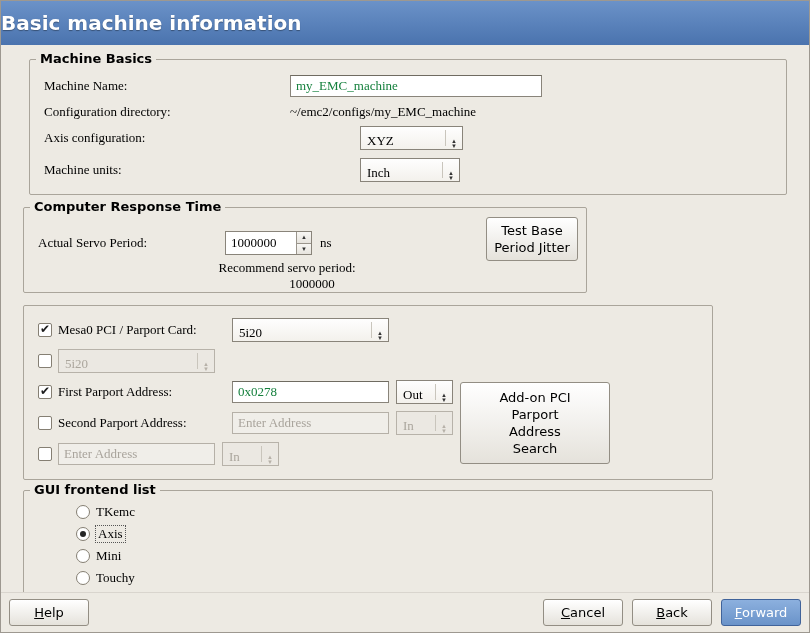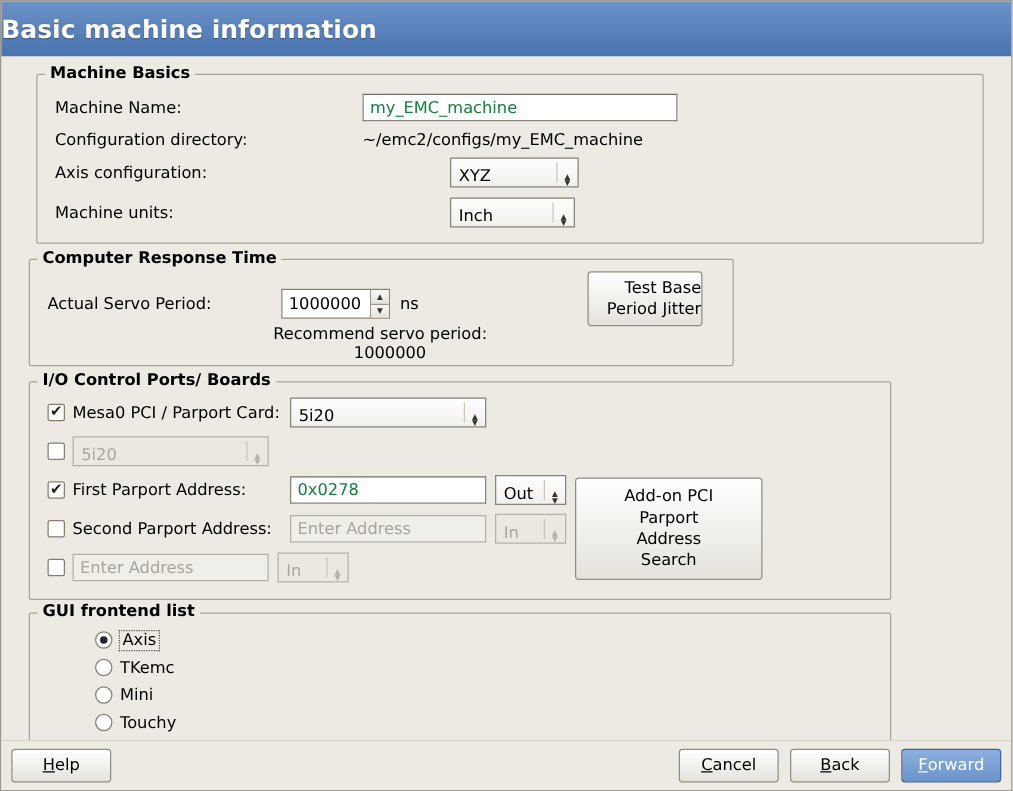--- a/index.html
+++ b/index.html
@@ -10,21 +10,21 @@
     position:relative;overflow:hidden;
     border:1px solid #9d9890;
   }
   
   .titlebar{height:44px;background:linear-gradient(#6b92c8,#4a73ae);display:flex;align-items:center;}
   .titlebar .title{color:#fff;font-size:20px;font-weight:bold;text-shadow:0 1px 1px rgba(0,0,0,.35);}
   
   .content{padding:14px 24px 0 22px;position:relative;}
   .frame{position:relative;border:1px solid #aaa59b;border-radius:2px;}
   .legend{position:absolute;top:-9px;left:6px;background:#edeae3;padding:0 4px;font-weight:bold;white-space:nowrap;}
-  .row{display:flex;align-items:center;padding-left:14px;}
+  .row{display:flex;align-items:center;padding-left:14px;font-family:Liberation Serif, serif;}
   .lbl{white-space:nowrap;}
   
   .entry{background:#fff;border:1px solid #89847a;border-top-color:#6f6b61;height:22px;font:inherit;padding:0 5px;color:#15803d;}
   .entry:disabled{background:#f0eee9;border-color:#b5b0a7;}
   .entry::placeholder{color:#a9a49c;opacity:1;}
   
   .combo{background:linear-gradient(#fefefe,#f3f1ec);border:1px solid #89847a;height:24px;display:flex;align-items:flex-end;border-radius:0;}
   .combo .val{flex:1;padding:0 6px;white-space:nowrap;overflow:hidden;}
   .combo .sep{width:1px;align-self:stretch;background:#c9c5bc;margin:3px 0;}
   .combo .arrows{width:16px;display:flex;flex-direction:column;align-items:center;justify-content:center;color:#333;flex:none;}
@@ -55,21 +55,21 @@
   #machine-name-input{width:252px;}
   .combo-axis{width:103px;margin-left:70px;}
   .combo-units{width:100px;margin-left:70px;}
 
   .frame-response{width:564px;padding:14px 0 8px;margin-bottom:12px;}
   .frame-response .lbl{width:187px;}
   .servo-row{margin-top:8px;height:26px;}
   .recommend-row{margin-top:4px;height:24px;flex-direction:column;}
   .spin-servo{width:87px;}
   .unit{margin-left:8px;}
-  .btn-jitter{position:absolute;top:9px;right:24px;width:92px;height:44px;align-items:flex-end;}
+  .btn-jitter{position:absolute;top:9px;right:8px;width:92px;height:44px;}
 
   .frame-io{width:690px;padding:12px 0 6px;margin-bottom:10px;}
   .frame-io .row{height:24px;margin-bottom:7px;}
   .frame-io .lbl{width:174px;}
   .io-control{width:157px;flex:none;}
   .io-control .entry{width:157px;}
   .dir-combo{width:57px;margin-left:7px;}
   .btn-addon{position:absolute;left:436px;top:76px;width:150px;height:82px;}
 
   .frame-gui{width:690px;padding:10px 0 8px;}
@@ -141,21 +141,20 @@
       <span class="lbl">Recommend servo period:</span>
       <span>1000000</span>
     </div>
     <button class="btn multiline btn-jitter">
       <span>Test Base</span>
       <span>Period Jitter</span>
     </button>
   </div>
 
   <div class="frame frame-io">
-    <span class="legend">I/O Control Ports/ Boards</span>
 
     <div class="row">
       <span class="checkbox checked"></span>
       <span class="lbl">Mesa0 PCI / Parport Card:</span>
       <div class="combo io-control">
         <span class="val">5i20</span>
         <span class="sep"></span>
         <span class="arrows">
             <span>▲</span>
             <span>▼</span>
@@ -226,26 +225,26 @@
       <span>Add-on PCI</span>
       <span>Parport</span>
       <span>Address</span>
       <span>Search</span>
     </button>
   </div>
 
   <div class="frame frame-gui">
     <span class="legend">GUI frontend list</span>
     <div class="row">
+      <span class="radio"></span>
+      <span>TKemc</span>
+    </div>
+    <div class="row">
       <span class="radio selected"></span>
       <span class="focused">Axis</span>
-    </div>
-    <div class="row">
-      <span class="radio"></span>
-      <span>TKemc</span>
     </div>
     <div class="row">
       <span class="radio"></span>
       <span>Mini</span>
     </div>
     <div class="row">
       <span class="radio"></span>
       <span>Touchy</span>
     </div>
   </div>

